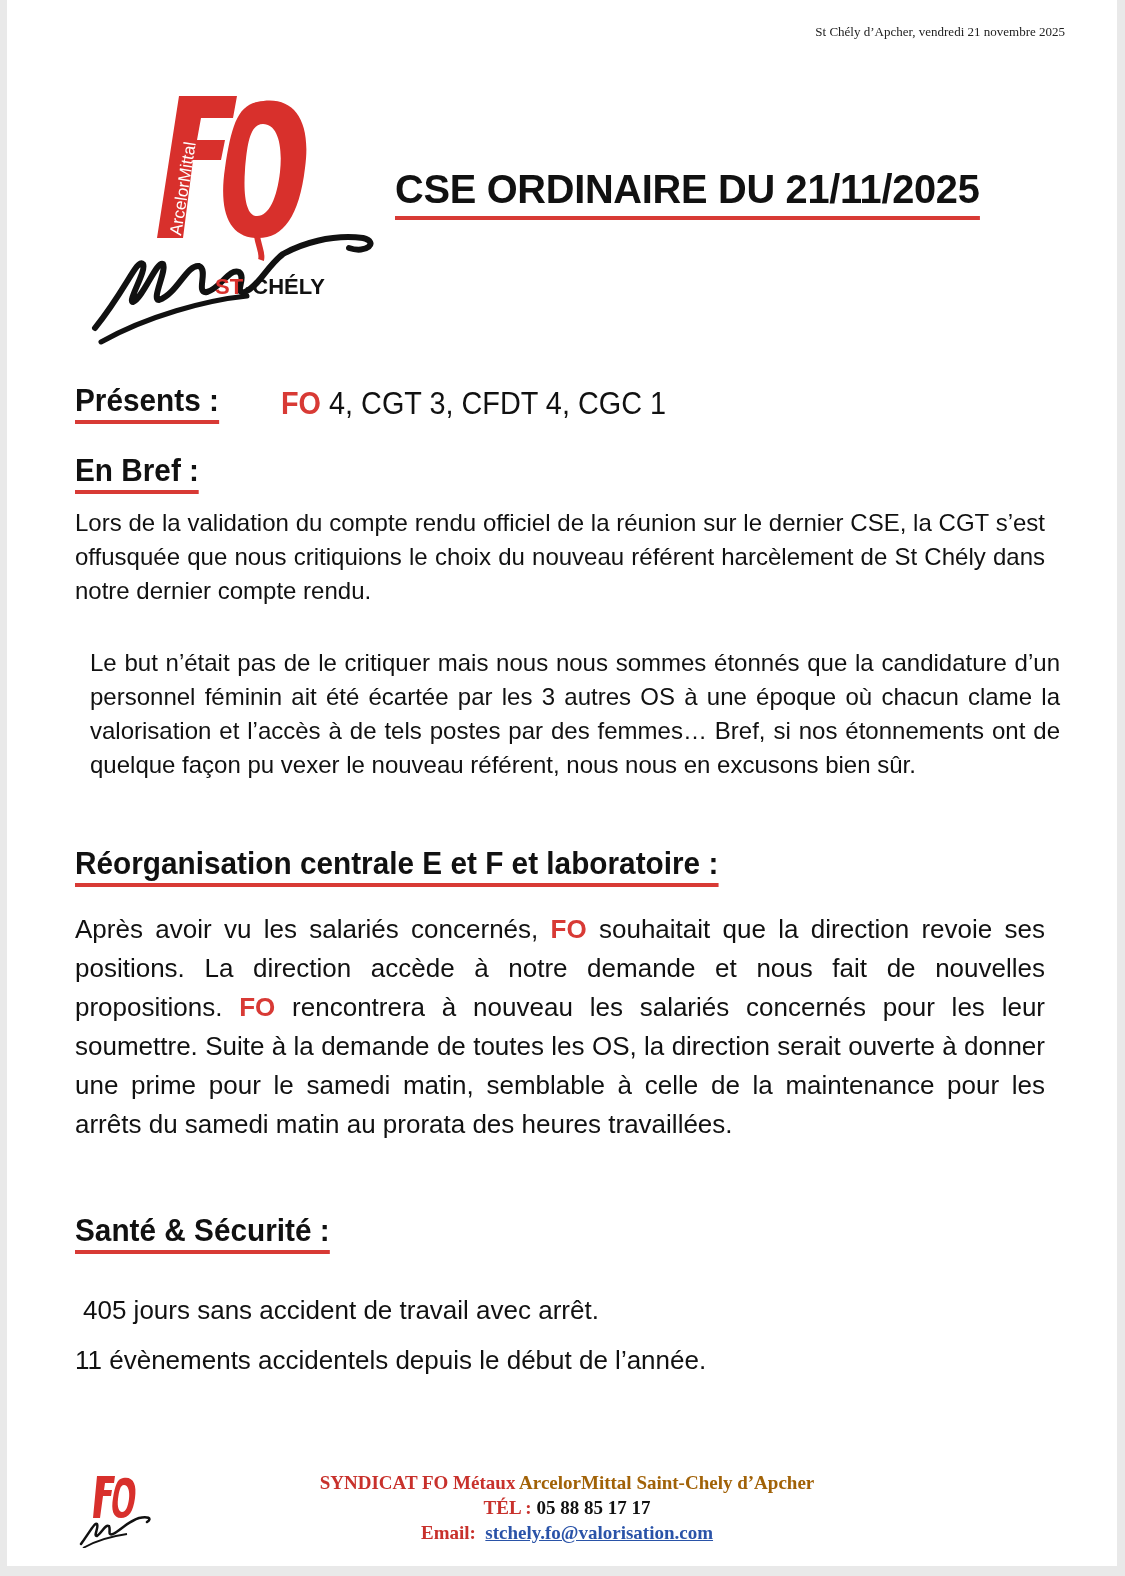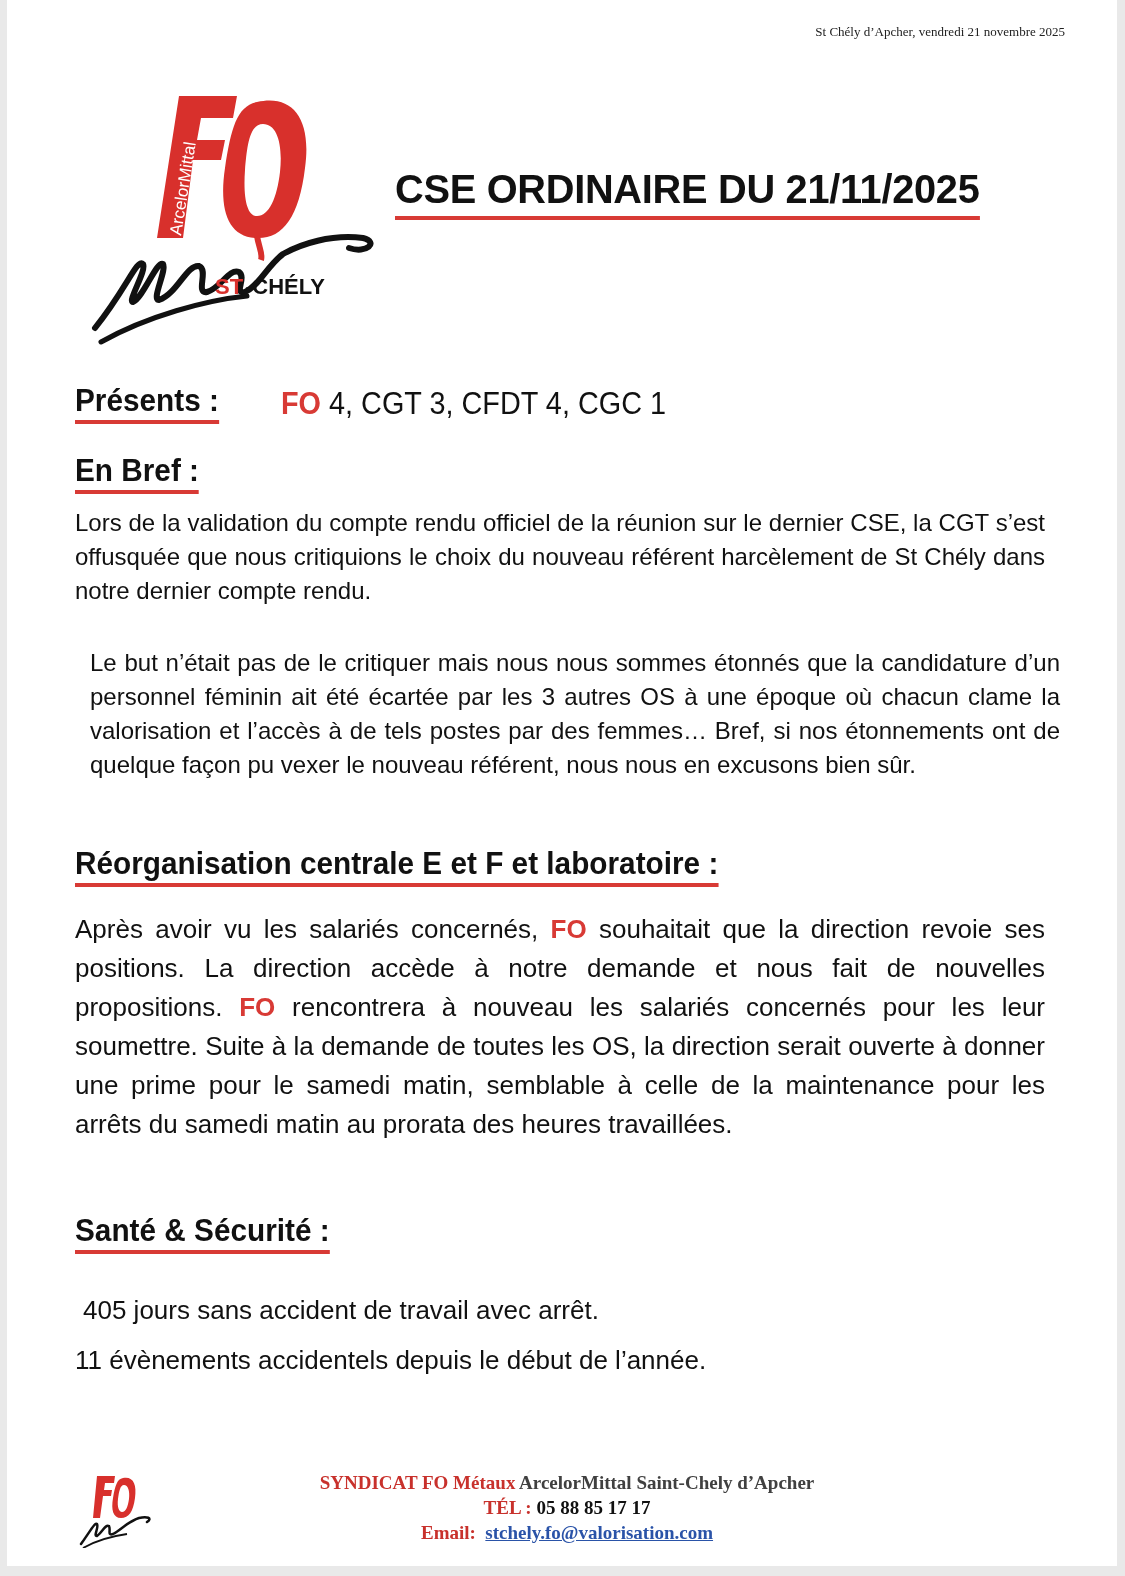--- a/index.html
+++ b/index.html
@@ -55,21 +55,21 @@
   }
   .para.big { font-size: 26px; line-height: 39px; }
   .footer-logo { left: 70px; top: 1472px; width: 80px; height: 76px; }
   .footer {
     position: absolute; left: 160px; top: 1470px; width: 800px;
     text-align: center;
     font-family: "Liberation Serif", serif;
     font-size: 19px; font-weight: bold; line-height: 25px;
   }
   .footer .red { color: #c8312c; }
-  .footer .gray { color: #404040; }
+  .footer .gray { color: #a16207; }
   .footer .black { color: #111; }
   .footer a { color: #2a53a8; text-decoration: underline; }
 </style>
 </head>
 <body>
 
 <div class="page">
 
   <div class="abs dateline">St Chély d’Apcher, vendredi 21 novembre 2025</div>
 

